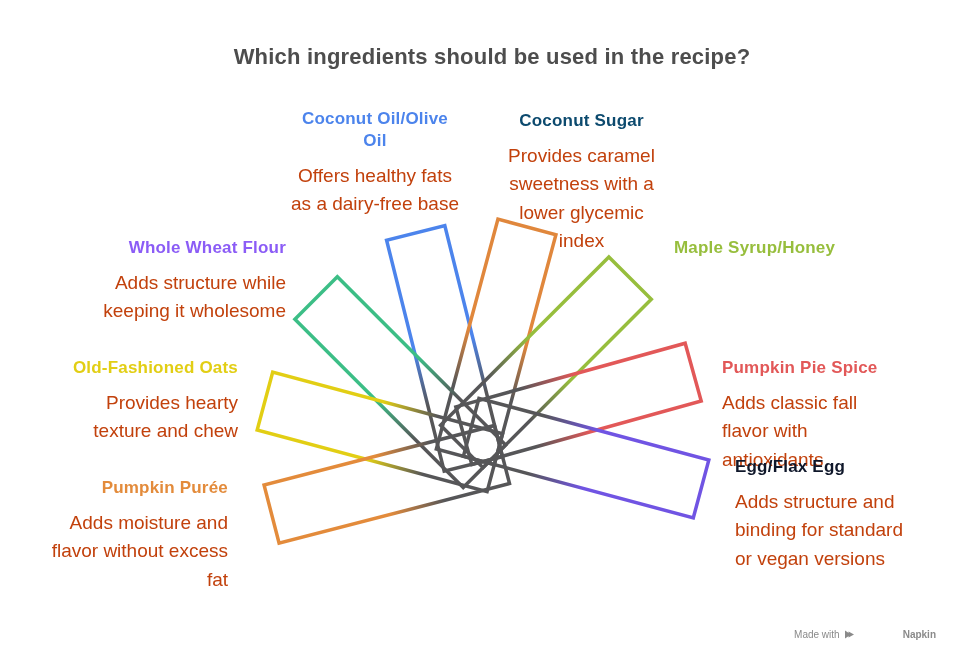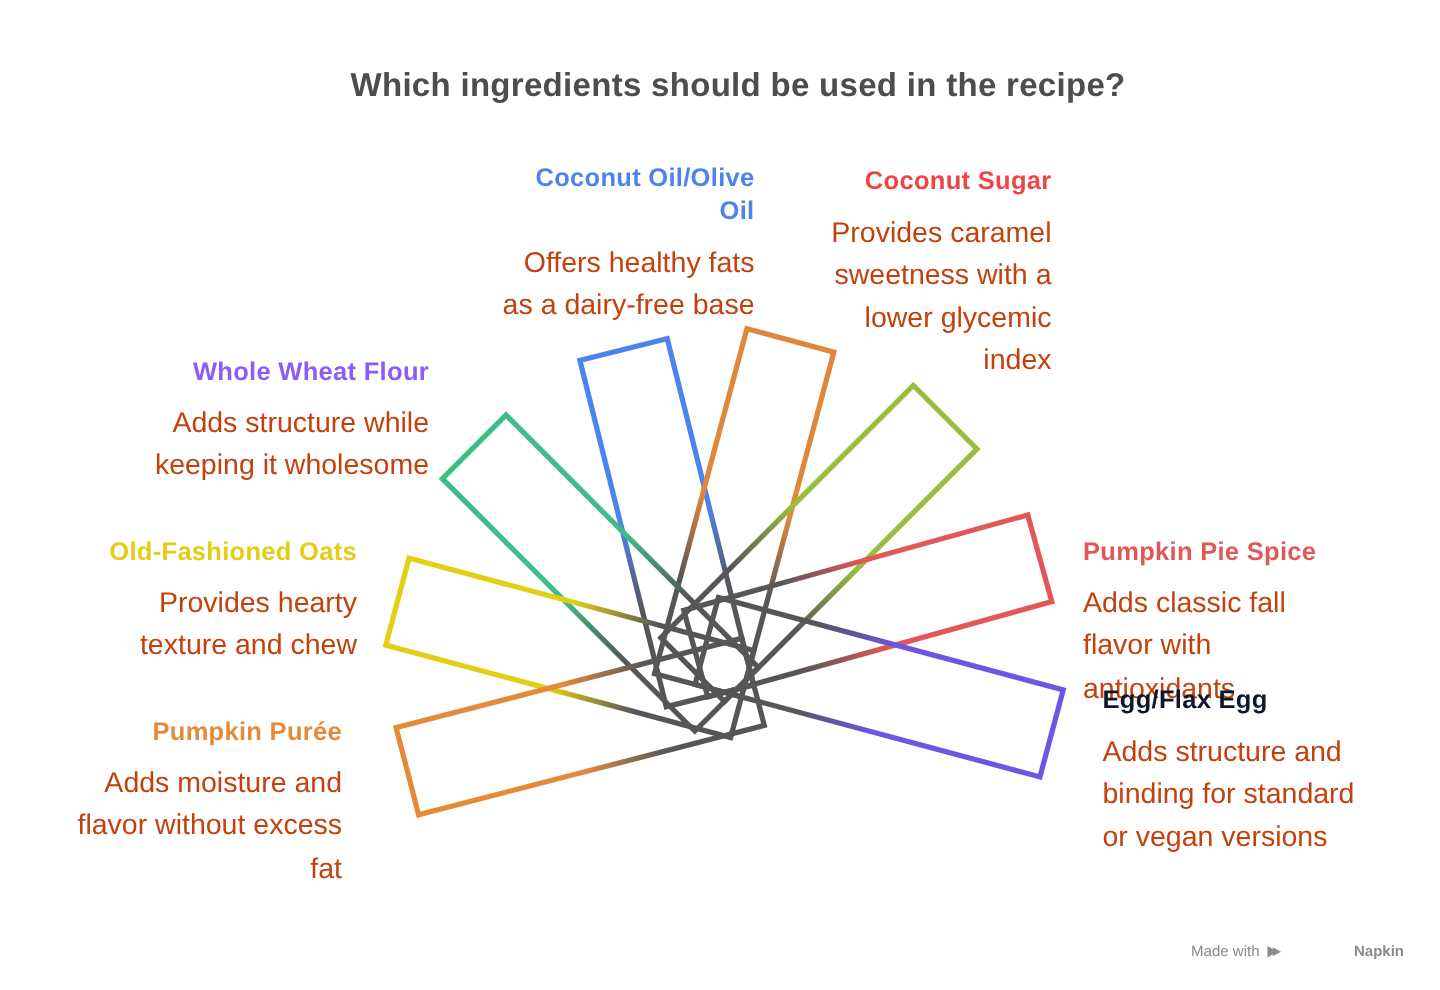--- a/index.html
+++ b/index.html
@@ -40,21 +40,21 @@
     font-weight: 700;
     line-height: 1.28;
     letter-spacing: 0.2px;
   }
   .ing p {
     margin: 0;
     font-size: 19px;
     line-height: 1.5;
     color: #c2410c;
   }
-  .align-center { text-align: right; margin-left: 42px; }
+  .align-center { text-align: center; }
   .align-right  { text-align: right; }
   .align-left   { text-align: left; }
 
   .pos-coconut-oil   { left: 289px; top: 108px; width: 172px; }
   .pos-coconut-sugar { left: 504px; top: 110px; width: 155px; }
   .pos-whole-wheat   { left:  96px; top: 237px; width: 190px; }
   .pos-maple         { left: 674px; top: 237px; width: 205px; }
   .pos-oats          { left:  48px; top: 357px; width: 190px; }
   .pos-spice         { left: 722px; top: 357px; width: 172px; }
   .pos-puree         { left:  38px; top: 477px; width: 190px; }
@@ -140,30 +140,31 @@
       <rect x="-44" y="-222" width="60" height="238" transform="translate(483 445) rotate(-104.5)" fill="none" stroke="url(#grad6)" stroke-width="3.5" stroke-linejoin="miter"></rect>
       <rect x="-44" y="-222" width="60" height="238" transform="translate(483 445) rotate(105)" fill="none" stroke="url(#grad7)" stroke-width="3.5" stroke-linejoin="miter"></rect>
     </svg>
 
   <div class="ing pos-coconut-oil align-center">
     <h3 style="color: rgb(76, 132, 236);">Coconut Oil/Olive Oil</h3>
     <p>Offers healthy fats as a dairy-free base</p>
   </div>
 
   <div class="ing pos-coconut-sugar align-center">
-    <h3 style="color: #ef4444;">Coconut Sugar</h3>
+    <h3 style="color: #0c4a6e;">Coconut Sugar</h3>
     <p>Provides caramel sweetness with a lower glycemic index</p>
   </div>
 
   <div class="ing pos-whole-wheat align-right">
     <h3 style="color: #8b5cf6;">Whole Wheat Flour</h3>
     <p>Adds structure while keeping it wholesome</p>
   </div>
 
   <div class="ing pos-maple align-left">
+    <h3 style="color: rgb(151, 190, 61);">Maple Syrup/Honey</h3>
   </div>
 
   <div class="ing pos-oats align-right">
     <h3 style="color: rgb(226, 206, 20);">Old-Fashioned Oats</h3>
     <p>Provides hearty texture and chew</p>
   </div>
 
   <div class="ing pos-spice align-left">
     <h3 style="color: rgb(226, 88, 88);">Pumpkin Pie Spice</h3>
     <p>Adds classic fall flavor with antioxidants</p>

